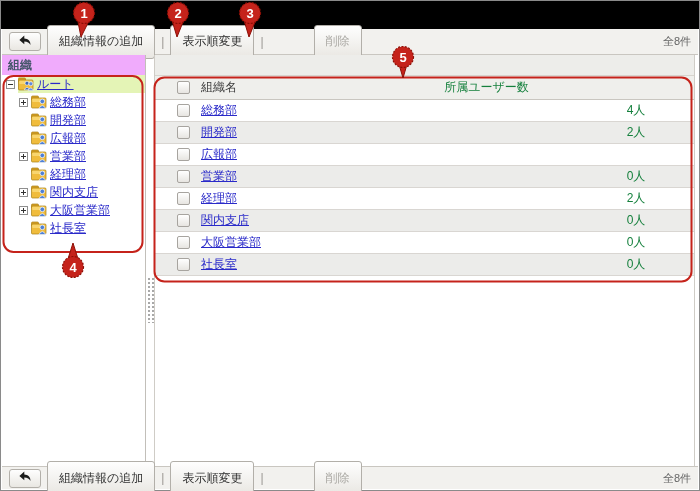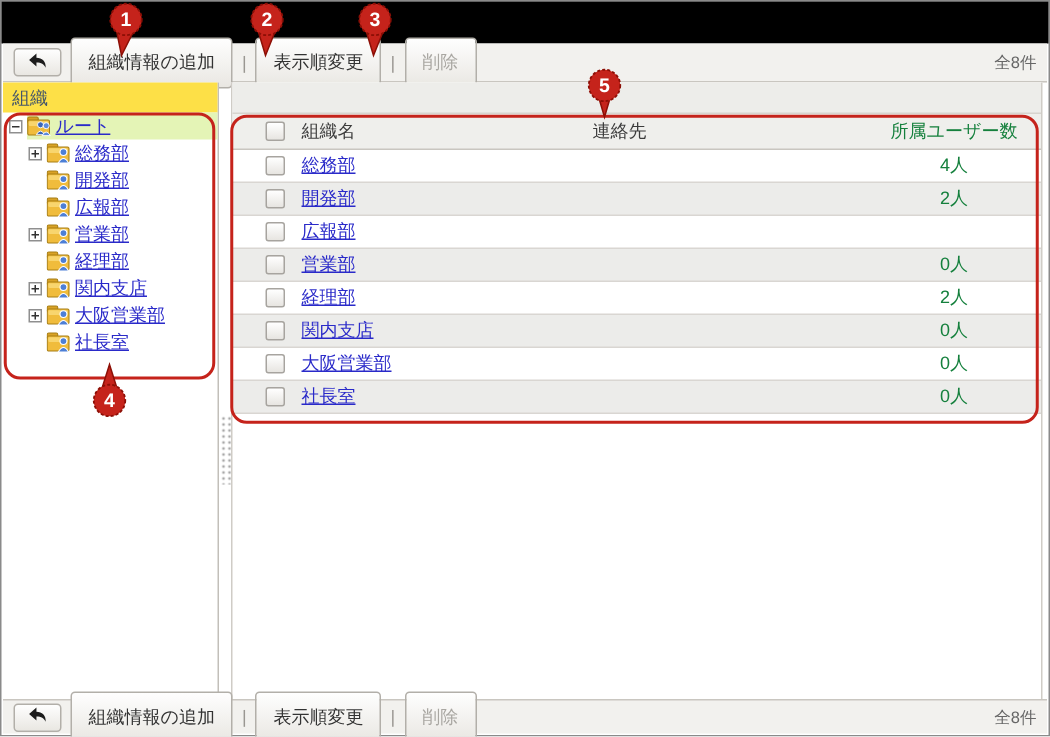--- a/index.html
+++ b/index.html
@@ -11,29 +11,29 @@
   .black-bar{position:absolute;top:0;left:0;right:0;height:28px;background:#000;}
 
   
   .toolbar{position:absolute;left:1px;right:1px;height:26px;background:#f2f1ee;
     display:flex;align-items:center;padding:0 7px;gap:6px;box-sizing:border-box;font-size:12px;}
   .toolbar-top{top:28px;border-bottom:1px solid #c9c6c0;}
   .toolbar-bottom{bottom:1px;height:23px;border-top:1px solid #c9c6c0;}
   .btn{height:19px;padding:16px 11px;color:#333;background:linear-gradient(#fefefe,#e9e7e2);
     border:1px solid #b2afa9;border-radius:3px;display:inline-flex;align-items:center;
     font-size:12px;cursor:pointer;box-sizing:border-box;white-space:nowrap;}
-  .btn.disabled{color:#a9a7a2;}
+  .btn.disabled{color:#a9a7a2;margin-left:44px;}
   .btn-back{padding:0 8px;}
   .sep{color:#9a9792;}
   .count{margin-left:auto;color:#666;font-size:11px;}
 
   
   .content{position:absolute;top:54px;bottom:23px;left:1px;right:1px;}
   .left-panel{position:absolute;left:0;top:0;bottom:0;width:143px;border-right:1px solid #c2bfb9;background:#fff;}
-  .panel-header-blue{height:20px;background:#fde047;color:#44566a;font-size:12px;font-weight:normal;
+  .panel-header-blue{height:20px;background:#f0abfc;color:#44566a;font-size:12px;font-weight:bold;
     line-height:20px;padding-left:6px;}
   .right-panel{position:absolute;left:152px;right:3px;top:0;bottom:0;
     border-left:1px solid #cfccc6;border-right:1px solid #cfccc6;background:#fff;}
   .panel-header-grey{height:20px;background:#ededea;border-bottom:1px solid #d7d4ce;}
 
   
   .tree{padding-top:0;font-size:12px;}
   .tree-row{display:flex;align-items:center;height:18px;padding-left:4px;}
   .tree-row.child{padding-left:17px;}
   .exp{width:9px;height:9px;border:1px solid #8f8f8f;background:#fff;position:relative;
@@ -211,21 +211,20 @@
 
     <div class="right-panel">
       <div class="panel-header-grey"></div>
 
       <div class="tbl-header">
         <span></span>
         <span class="cell-check">
             <input type="checkbox" class="cb" style="">
           </span>
         <span class="cell-name">組織名</span>
-        <span>連絡先</span>
         <span class="cell-users">所属ユーザー数</span>
       </div>
 
       <div class="tbl-row">
         <span><span class="grip"></span></span>
         <span class="cell-check">
             <input type="checkbox" class="cb" style="">
           </span>
         <span class="cell-name"><a class="lnk">総務部</a></span>
         <span></span>

